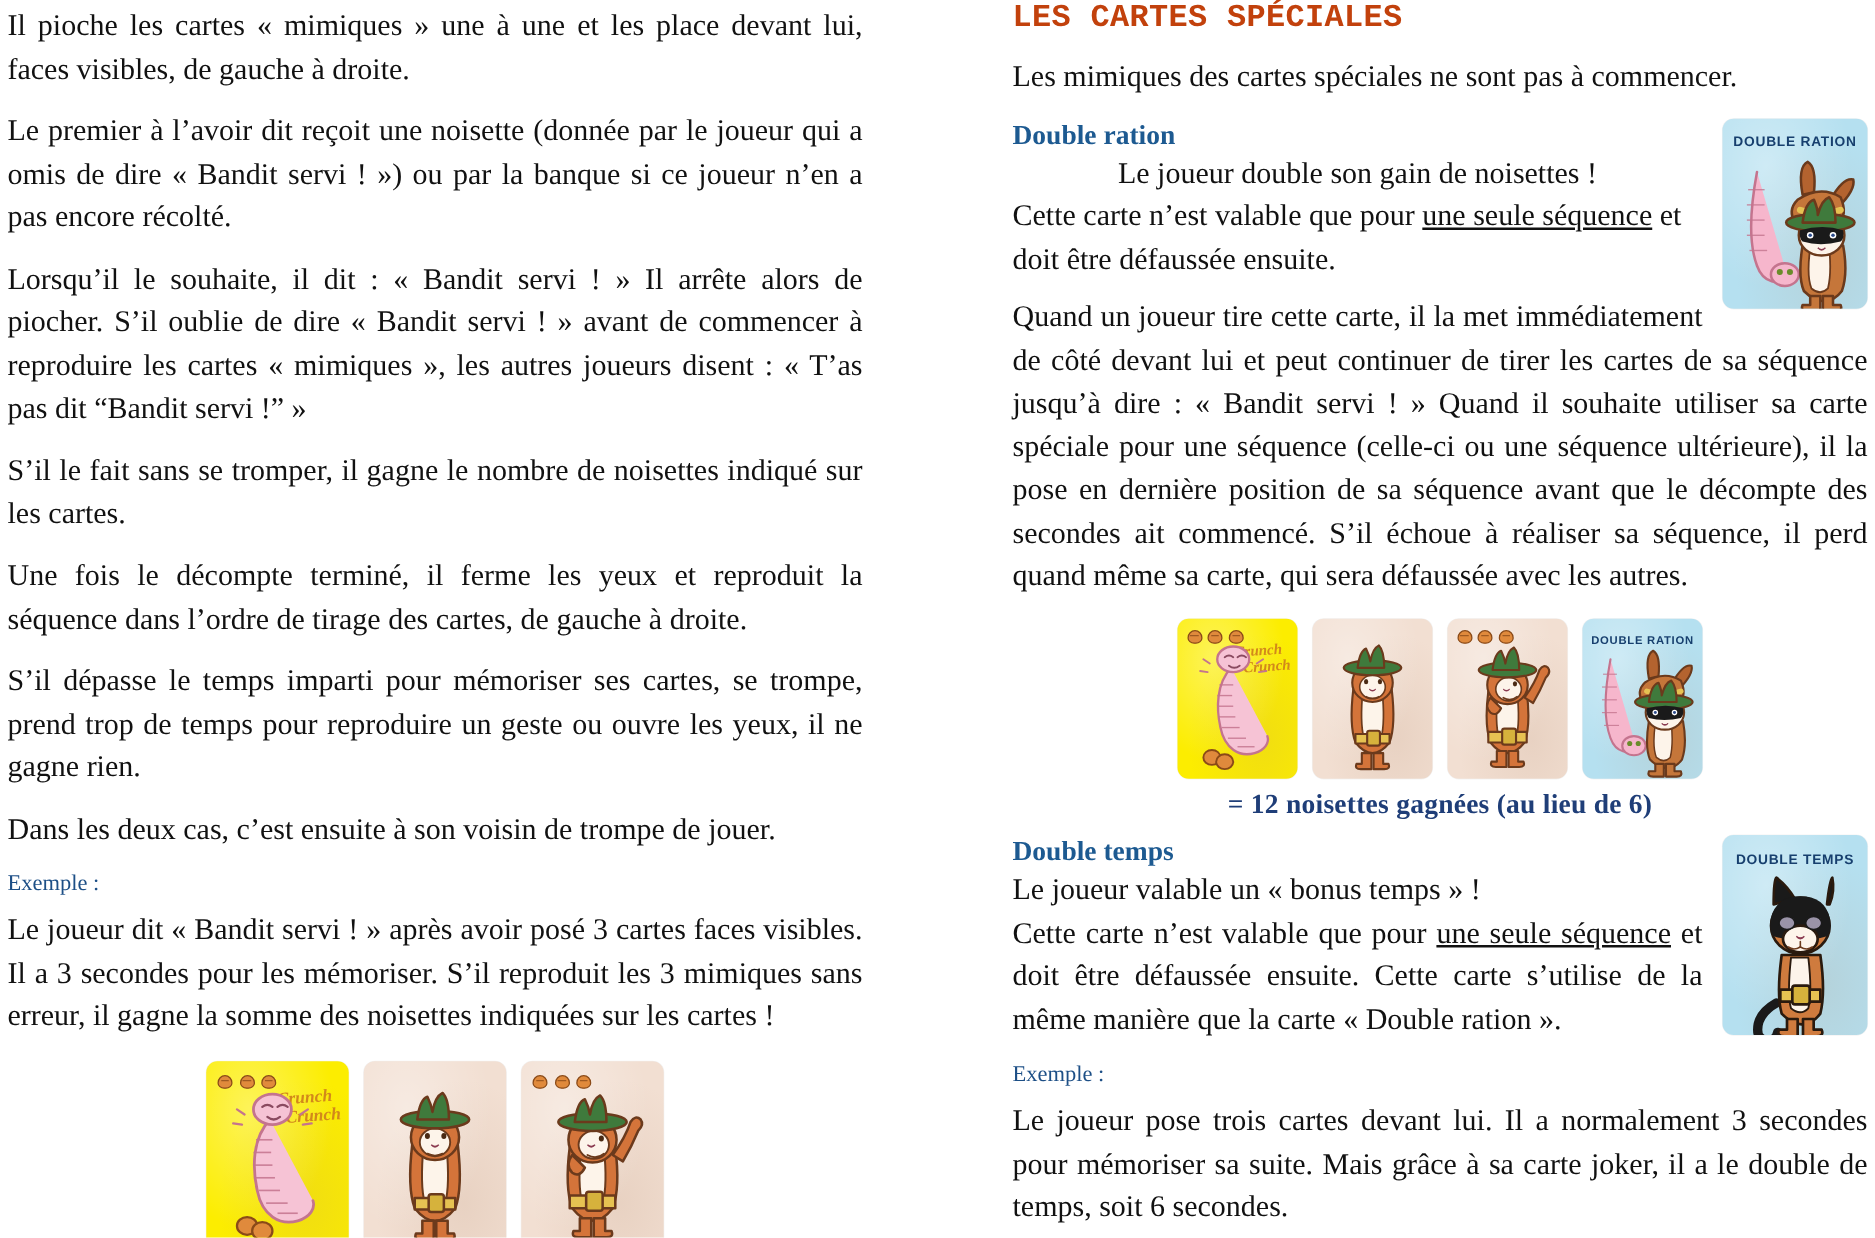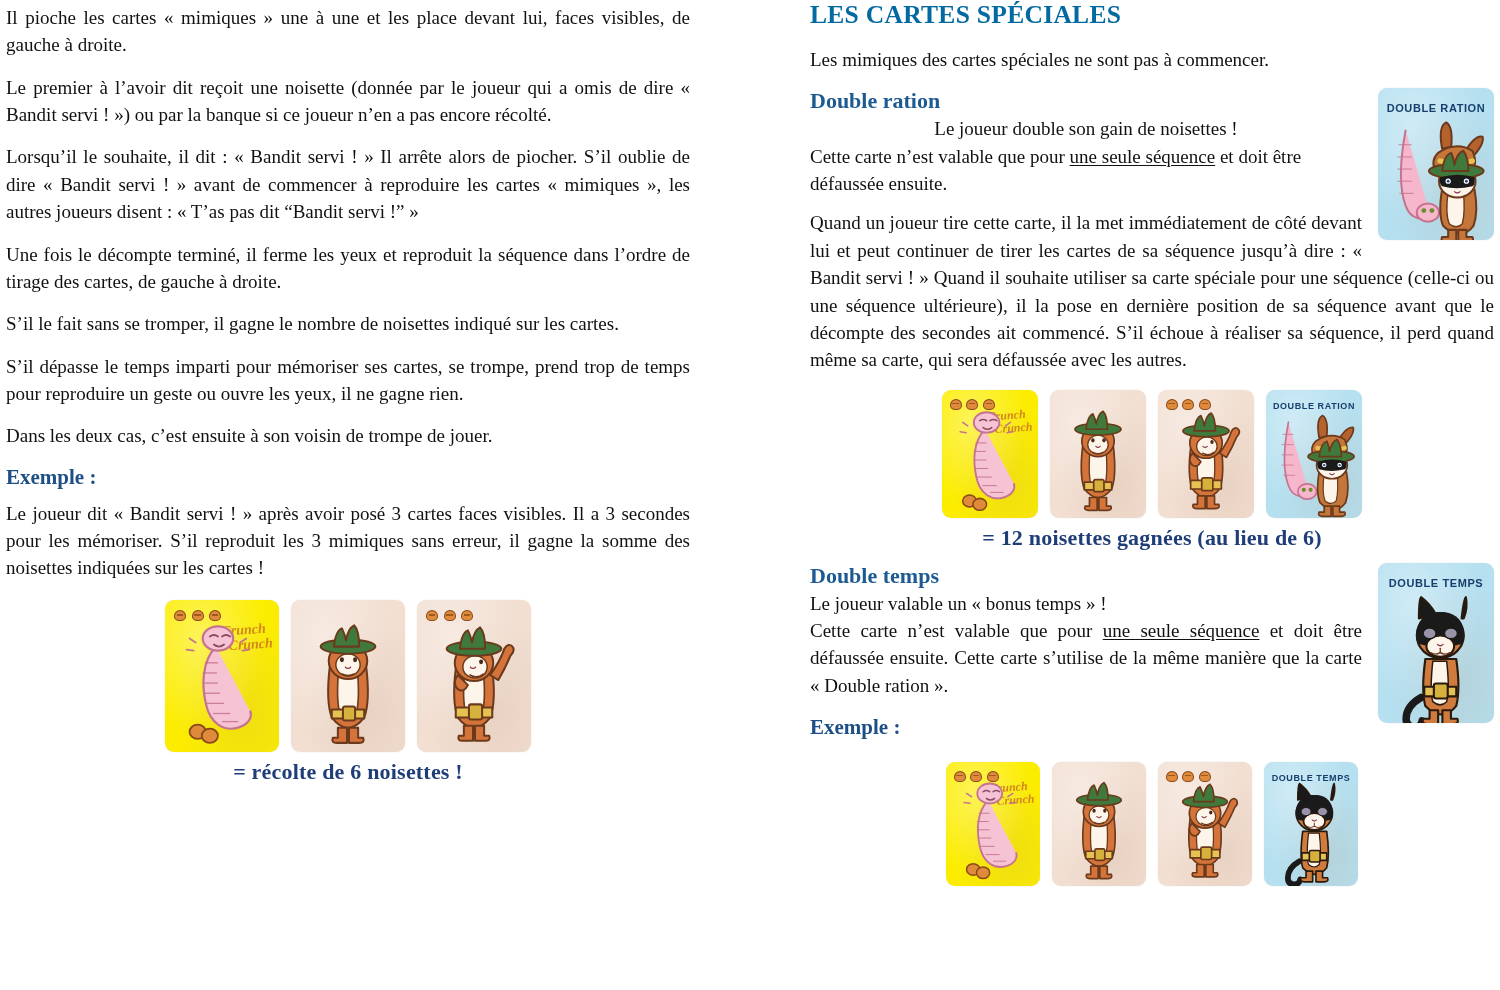--- a/index.html
+++ b/index.html
@@ -31,50 +31,50 @@
     width: 750px;
     padding: 4px 60px 0 6px;
   }
   .col-right {
     width: 750px;
     padding: 0 6px 0 60px;
   }
 
   p.para {
     margin: 0 0 15px 0;
-    font-size: 19px;
+    font-size: 24px;
     line-height: 1.44;
     text-align: justify;
     text-justify: inter-word;
     hyphens: none;
   }
   p.nojust {
     text-align: left;
   }
 
   h1.section-title {
-    font-family: Liberation Serif, serif;
+    font-family: Liberation Mono, monospace;
     font-size: 25.5px;
     font-weight: bold;
     letter-spacing: 0.3px;
-    color: #0369a1;
+    color: #c2410c;
     margin: 0 0 16px 0;
   }
 
   h2.sub-title {
     font-size: 22px;
     font-weight: bold;
     color: #1d5a91;
     margin: 0 0 1px 0;
     font-family: "Liberation Serif", "DejaVu Serif", serif;
   }
 
   h3.example-title {
-    font-size: 21px;
-    font-weight: bold;
+    font-size: 18px;
+    font-weight: normal;
     color: #1d4f86;
     margin: 0 0 10px 0;
     font-family: "Liberation Serif", "DejaVu Serif", serif;
   }
 
   .u { text-decoration: underline; text-underline-offset: 2px; }
 
   .caption {
     font-size: 22px;
     font-weight: bold;
@@ -343,22 +343,22 @@
   </defs>
 </svg>
 
 <div class="page">
 
   <div class="col col-left">
 
     <p class="para">Il  pioche les cartes « mimiques » une à une et les place devant lui, faces visibles, de gauche à droite.</p>
     <p class="para">Le premier à l’avoir dit reçoit une noisette (donnée par le joueur qui a omis de dire « Bandit servi ! ») ou par la banque si ce joueur n’en a pas encore récolté.</p>
     <p class="para">Lorsqu’il le souhaite, il dit : « Bandit servi ! » Il arrête alors de piocher. S’il oublie de dire « Bandit servi ! » avant de commencer à reproduire les cartes « mimiques », les autres joueurs disent : « T’as pas dit “Bandit servi !” »</p>
+    <p class="para">S’il le fait sans se tromper, il gagne le nombre de noisettes indiqué sur les cartes.</p>
     <p class="para">Une fois le décompte terminé, il ferme les yeux et reproduit la séquence dans l’ordre de tirage des cartes, de gauche à droite.</p>
-    <p class="para">S’il le fait sans se tromper, il gagne le nombre de noisettes indiqué sur les cartes.</p>
     <p class="para">S’il dépasse le temps imparti pour mémoriser ses cartes, se trompe, prend trop de temps pour reproduire un geste ou ouvre les yeux, il ne gagne rien.</p>
     <p class="para nojust">Dans les deux cas, c’est ensuite à son voisin de trompe de jouer.</p>
 
     <h3 class="example-title">Exemple :</h3>
     <p class="para">Le joueur dit « Bandit servi ! » après avoir posé 3 cartes faces visibles. Il a 3 secondes pour les mémoriser. S’il reproduit les 3 mimiques sans erreur, il gagne la somme des noisettes indiquées sur les cartes !</p>
 
     <div style="margin-top:18px;">
       <div class="cardrow" id="left-cardrow">
           <div class="card yellow" style="width: 114px; height: 152px;">
             <div class="card-noise"></div>
@@ -492,20 +492,21 @@
               </svg>
           </div>
         </div>
       </div>
 
       <h2 class="sub-title">Double temps</h2>
       <p class="para nojust" style="margin-bottom:0;">Le joueur valable un « bonus temps » !</p>
       <p class="para" style="margin-bottom:16px;"><span>Cette carte n’est valable que pour </span><span class="u">une seule séquence</span><span> et doit être défaussée ensuite. Cette carte s’utilise de la même manière que la carte « Double ration ».</span></p>
 
       <h3 class="example-title">Exemple :</h3>
+      <p class="para">Le joueur pose trois cartes devant lui. Il a normalement 3 secondes pour mémoriser sa suite. Mais grâce à sa carte joker, il a le double de temps, soit 6 secondes.</p>
     </div>
 
     <div style="margin-top:12px;">
       <div class="cardrow" id="temps-cardrow">
           <div class="card yellow" style="width: 94px; height: 124px;">
             <div class="card-noise"></div>
             <div class="nuts">
               <span class="nut"></span>
               <span class="nut"></span>
               <span class="nut"></span>

